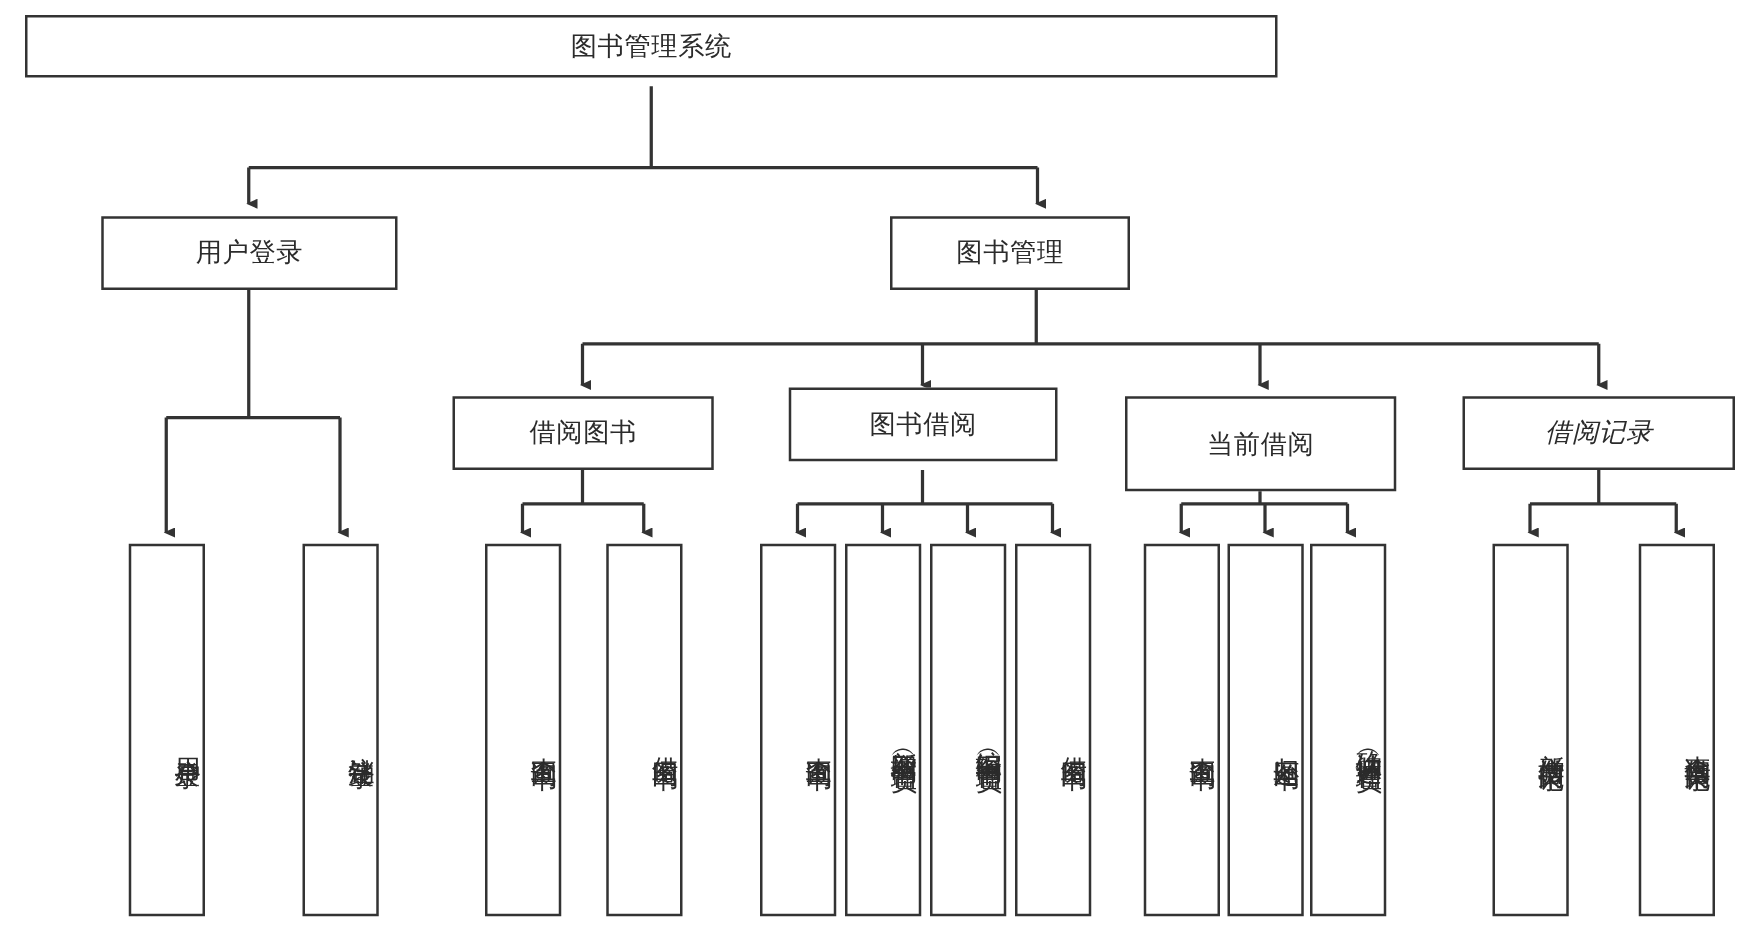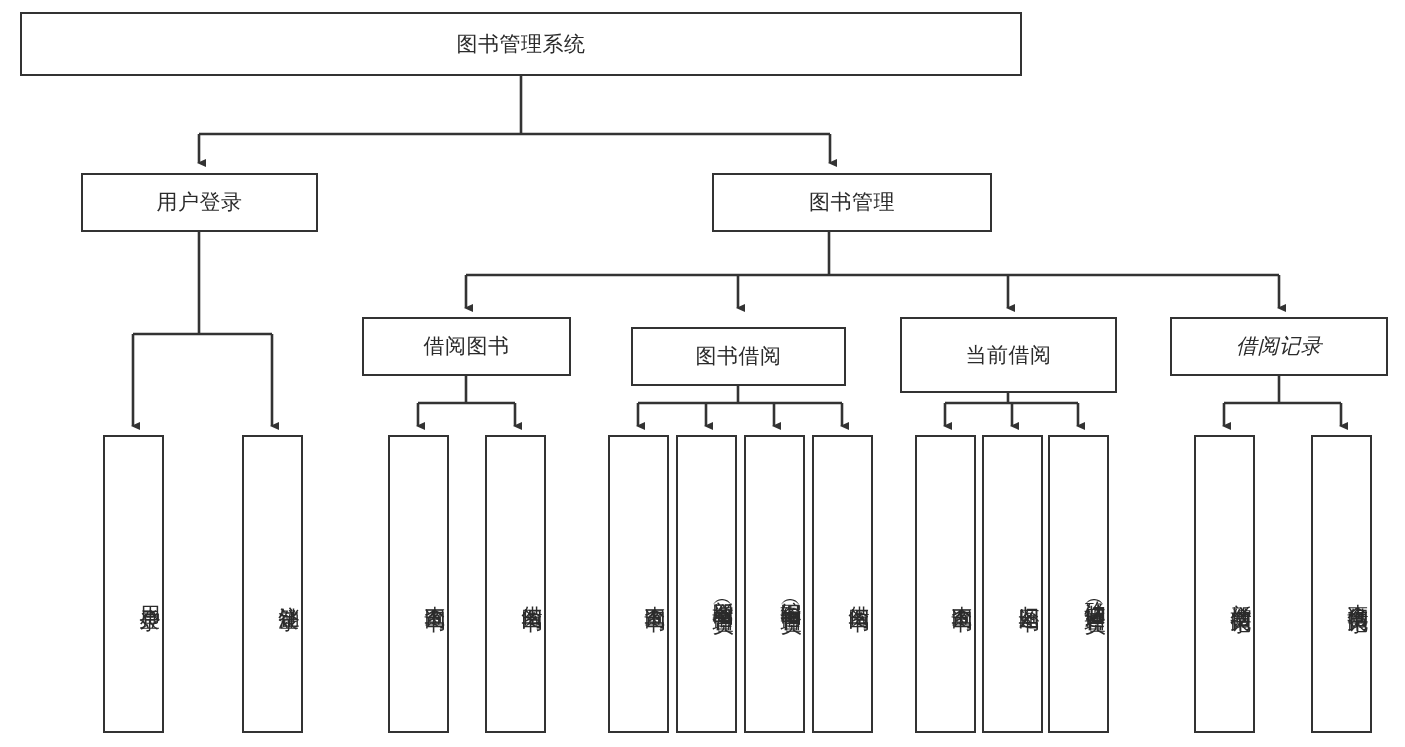--- a/index.html
+++ b/index.html
@@ -112,37 +112,37 @@
       <path d="M1012,403 L1012,426" marker-end="url(#arrow)"></path>
       <path d="M1078,403 L1078,426" marker-end="url(#arrow)"></path>
 
       <path d="M1279,376 L1279,403"></path>
       <path d="M1224,403 L1341,403"></path>
       <path d="M1224,403 L1224,426" marker-end="url(#arrow)"></path>
       <path d="M1341,403 L1341,426" marker-end="url(#arrow)"></path>
     </g>
   </svg>
 
-  <div class="node horiz" style="left:20px; top:12px; width:1002px; height:64px;">
+  <div class="node horiz" style="left:20px; top:12px; width:1002px; height:50px;">
     <span>图书管理系统</span>
   </div>
 
   <div class="node horiz" style="left:81px; top:173px; width:237px; height:59px;">
     <span>用户登录</span>
   </div>
 
-  <div class="node horiz" style="left:712px; top:173px; width:280px; height:59px;">
+  <div class="node horiz" style="left:712px; top:173px; width:192px; height:59px;">
     <span>图书管理</span>
   </div>
 
   <div class="node horiz" style="left:362px; top:317px; width:209px; height:59px;">
     <span>借阅图书</span>
   </div>
 
-  <div class="node horiz" style="left:631px; top:327px; width:215px; height:59px;">
+  <div class="node horiz" style="left:631px; top:310px; width:215px; height:59px;">
     <span>图书借阅</span>
   </div>
 
   <div class="node horiz" style="left:900px; top:317px; width:217px; height:76px;">
     <span>当前借阅</span>
   </div>
 
   <div class="node horiz" style="left:1170px; top:317px; width:218px; height:59px;font-style:italic;">
     <span>借阅记录</span>
   </div>

